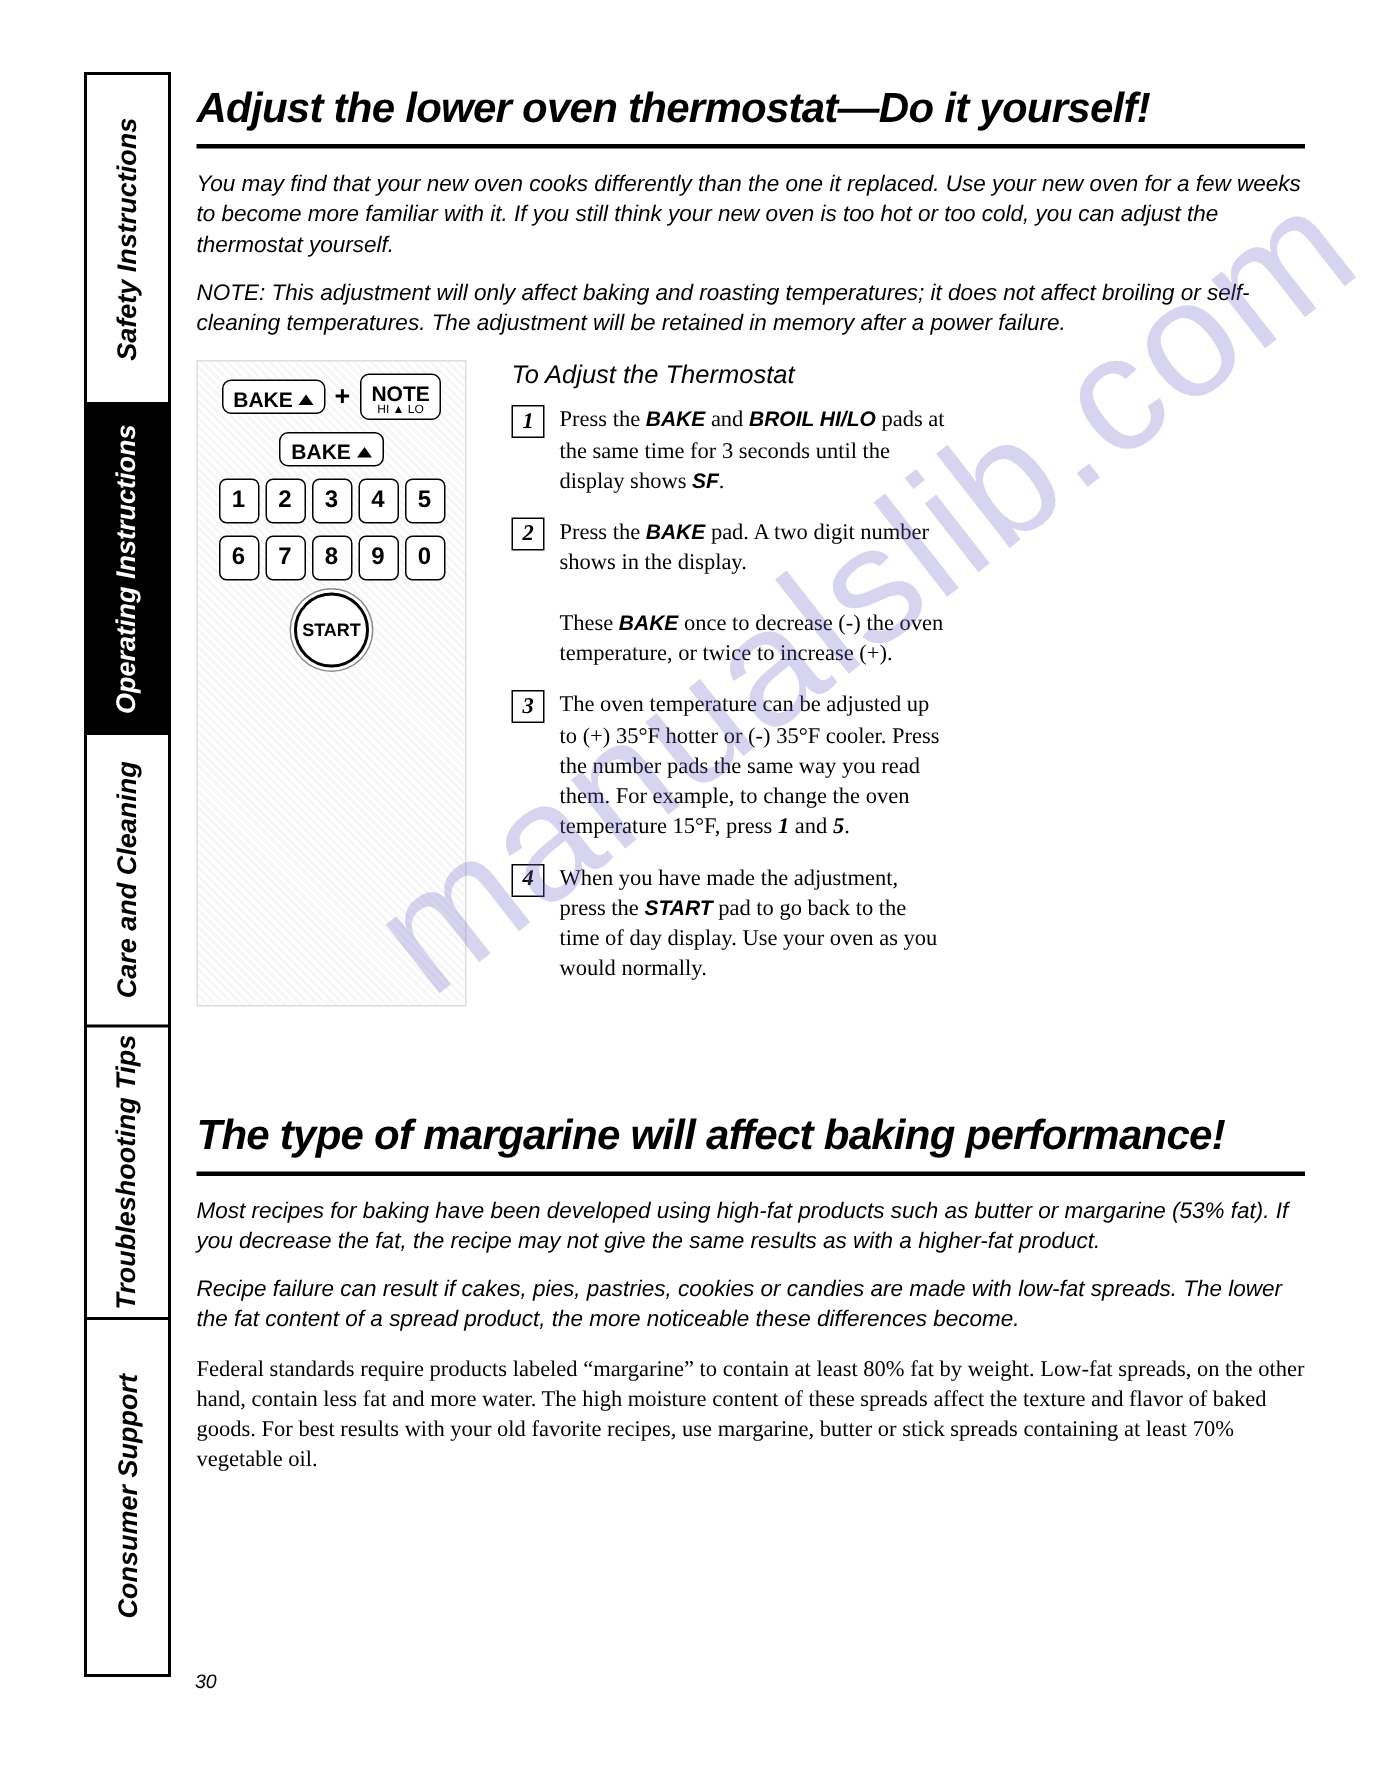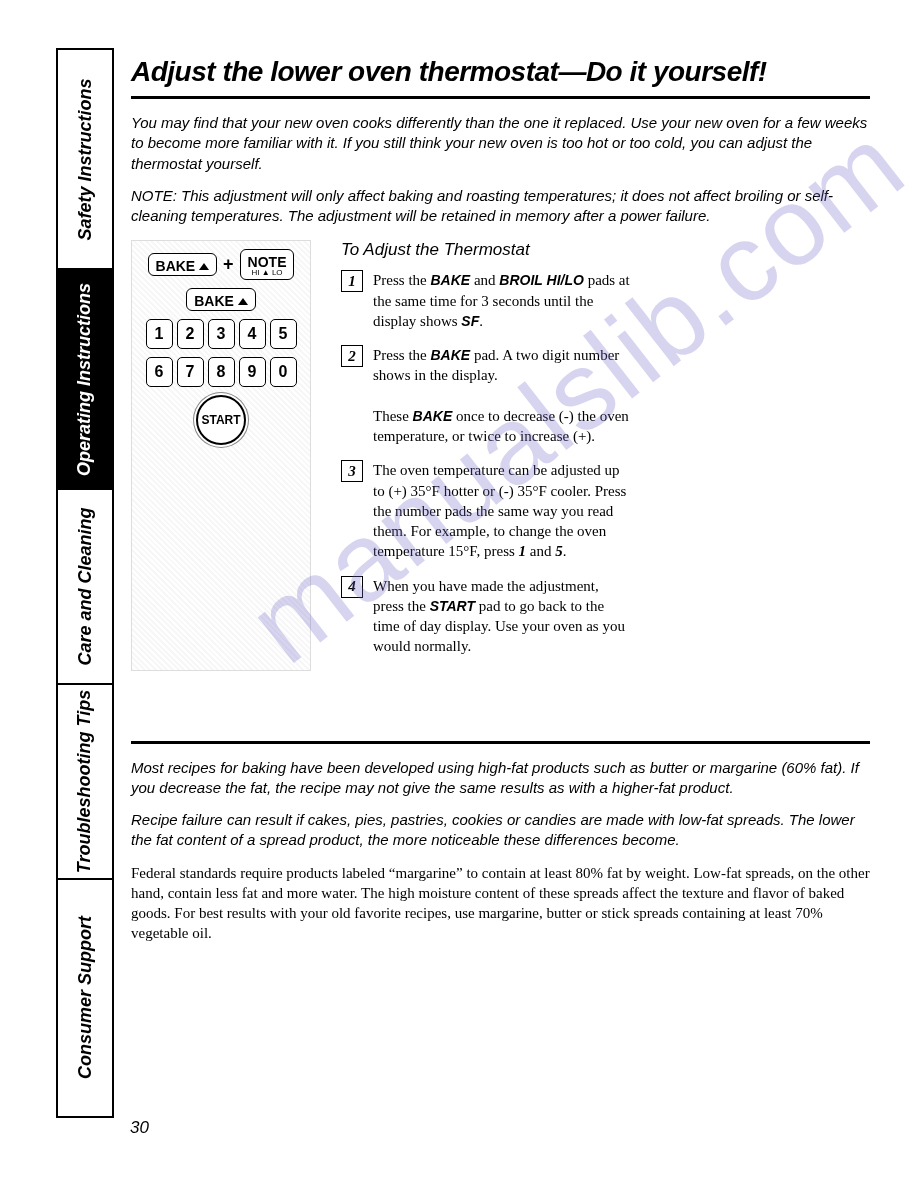--- a/index.html
+++ b/index.html
@@ -165,23 +165,23 @@
   .section-2 { margin-top: 70px; }
   .body-para {
     font-family: Georgia, 'Times New Roman', serif;
     font-size: 15px;
     line-height: 1.35;
     margin-bottom: 12px;
   }
   .page-num {
     position: absolute;
     left: 130px;
-    bottom: 50px;
-    font-style: italic;
-    font-size: 17px;
+    bottom: 60px;
+    font-style: italic;
+    font-size: 13px;
   }
   .watermark {
     position: absolute;
     left: 180px;
     top: 330px;
     font-size: 110px;
     color: rgba(110, 100, 200, 0.28);
     transform: rotate(-38deg);
     pointer-events: none;
     font-family: Arial, sans-serif;
@@ -288,21 +288,22 @@
         <div class="step-num">4</div>
         <div class="step-text">
           <span>When you have made the adjustment, press the </span><strong>START</strong><span> pad to go back to the time of day display. Use your oven as you would normally.</span>
         </div>
       </div>
 
     </div>
   </div>
 
   <div class="section-2">
+    <h1 class="section-title">The type of margarine will affect baking performance!</h1>
     <hr class="title-rule">
-    <p class="intro-italic">Most recipes for baking have been developed using high-fat products such as butter or margarine (60% fat). If you decrease the fat, the recipe may not give the same results as with a higher-fat product.</p>
+    <p class="intro-italic">Most recipes for baking have been developed using high-fat products such as butter or margarine (53% fat). If you decrease the fat, the recipe may not give the same results as with a higher-fat product.</p>
     <p class="intro-italic">Recipe failure can result if cakes, pies, pastries, cookies or candies are made with low-fat spreads. The lower the fat content of a spread product, the more noticeable these differences become.</p>
     <p class="body-para">Federal standards require products labeled “margarine” to contain at least 80% fat by weight. Low-fat spreads, on the other hand, contain less fat and more water. The high moisture content of these spreads affect the texture and flavor of baked goods. For best results with your old favorite recipes, use margarine, butter or stick spreads containing at least 70% vegetable oil.</p>
   </div>
 
 </div>
 
 <div class="page-num">30</div>
 
 </body></html>

